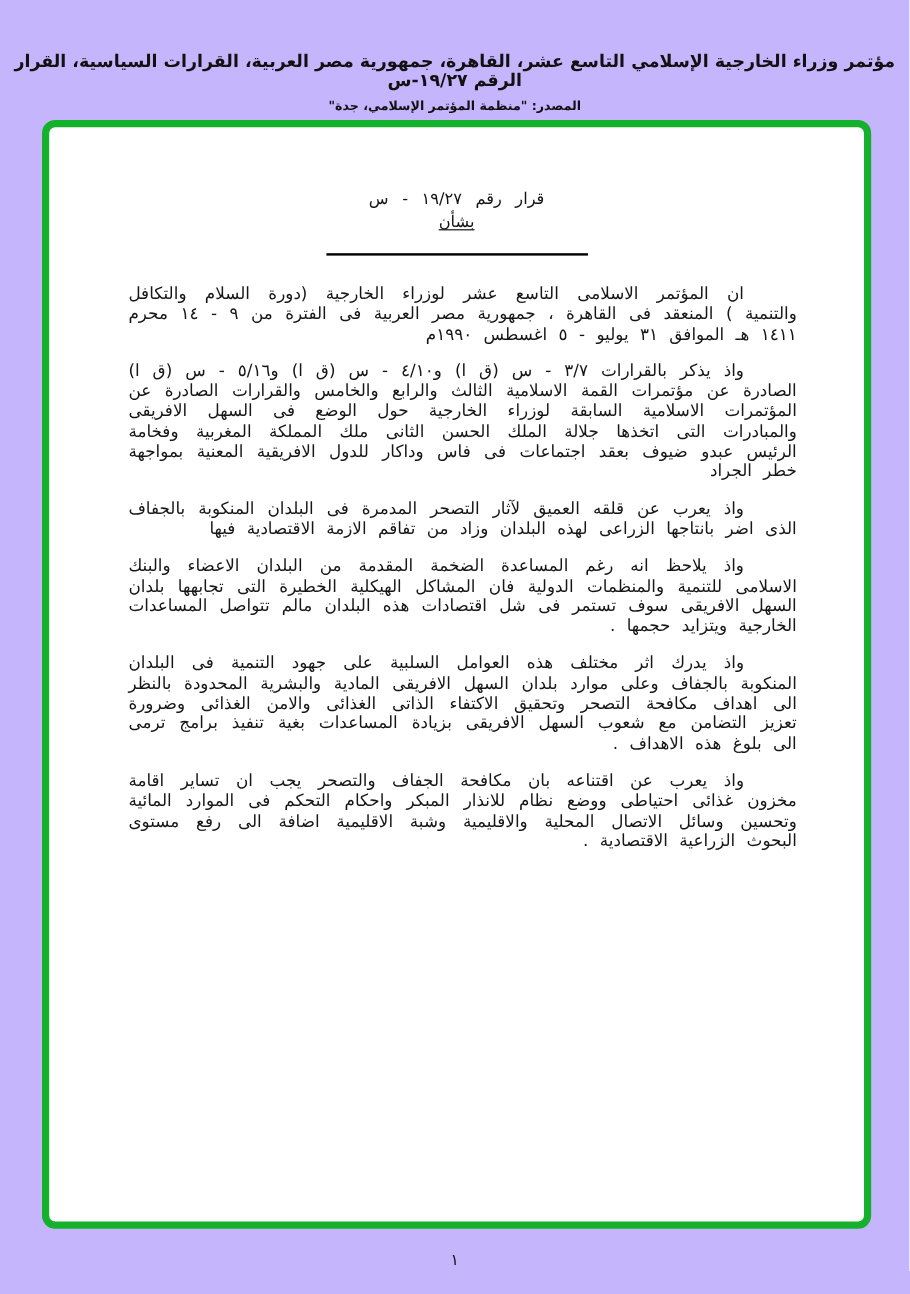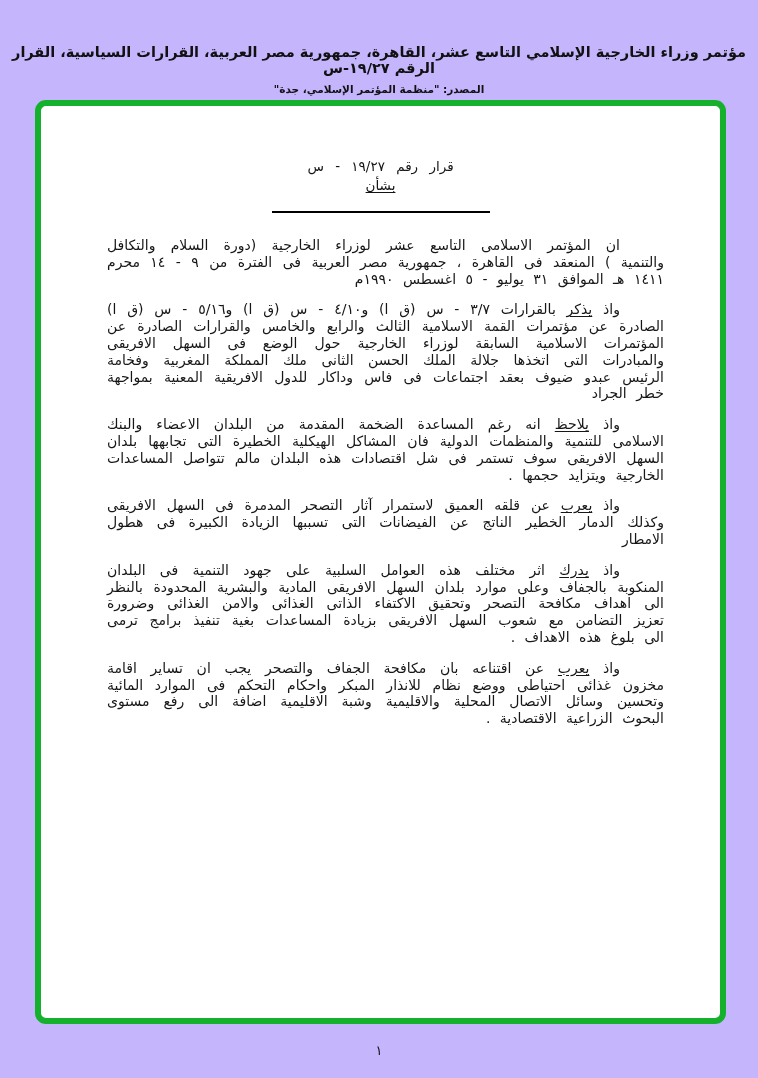--- a/index.html
+++ b/index.html
@@ -77,21 +77,20 @@
     line-height: 16.8px;
     text-align: justify;
     word-spacing: 5px;
     color: #161616;
   }
   .body-text p {
     margin: 0 0 14px 0;
     text-indent: 44px;
   }
   .u {
-    text-decoration: underline;
     text-underline-offset: 2px;
   }
 
   .page-number {
     position: absolute;
     bottom: 20px;
     left: 0;
     right: 0;
     text-align: center;
     font-size: 13px;
@@ -112,22 +111,22 @@
 
     <div class="title-block">
       <div class="title-line1">قرار رقم ١٩/٢٧ - س</div>
       <div class="title-line2">بشأن</div>
       <div class="title-rule"></div>
     </div>
 
     <div class="body-text">
       <p><span></span><span class="u"></span><span>ان المؤتمر الاسلامى التاسع عشر لوزراء الخارجية (دورة السلام والتكافل والتنمية ) المنعقد فى القاهرة ، جمهورية مصر العربية فى الفترة من ٩ - ١٤ محرم ١٤١١ هـ الموافق ٣١ يوليو - ٥ اغسطس ١٩٩٠م</span></p>
       <p><span>واذ </span><span class="u">يذكر</span><span> بالقرارات ٣/٧ - س (ق ا) و٤/١٠ - س (ق ا) و٥/١٦ - س (ق ا) الصادرة عن مؤتمرات القمة الاسلامية الثالث والرابع والخامس والقرارات الصادرة عن المؤتمرات الاسلامية السابقة لوزراء الخارجية حول الوضع فى السهل الافريقى والمبادرات التى اتخذها جلالة الملك الحسن الثانى ملك المملكة المغربية وفخامة الرئيس عبدو ضيوف بعقد اجتماعات فى فاس وداكار للدول الافريقية المعنية بمواجهة خطر الجراد</span></p>
+      <p><span>واذ </span><span class="u">يعرب</span><span> عن قلقه العميق لآثار التصحر المدمرة فى البلدان المنكوبة بالجفاف الذى اضر بانتاجها الزراعى لهذه البلدان وزاد من تفاقم الازمة الاقتصادية فيها</span></p>
       <p><span>واذ </span><span class="u">يلاحظ</span><span> انه رغم المساعدة الضخمة المقدمة من البلدان الاعضاء والبنك الاسلامى للتنمية والمنظمات الدولية فان المشاكل الهيكلية الخطيرة التى تجابهها بلدان السهل الافريقى سوف تستمر فى شل اقتصادات هذه البلدان مالم تتواصل المساعدات الخارجية ويتزايد حجمها .</span></p>
-      <p><span>واذ </span><span class="u">يعرب</span><span> عن قلقه العميق لاستمرار آثار التصحر المدمرة فى السهل الافريقى وكذلك الدمار الخطير الناتج عن الفيضانات التى تسببها الزيادة الكبيرة فى هطول الامطار</span></p>
       <p><span>واذ </span><span class="u">يدرك</span><span> اثر مختلف هذه العوامل السلبية على جهود التنمية فى البلدان المنكوبة بالجفاف وعلى موارد بلدان السهل الافريقى المادية والبشرية المحدودة بالنظر الى اهداف مكافحة التصحر وتحقيق الاكتفاء الذاتى الغذائى والامن الغذائى وضرورة تعزيز التضامن مع شعوب السهل الافريقى بزيادة المساعدات بغية تنفيذ برامج ترمى الى بلوغ هذه الاهداف .</span></p>
       <p><span>واذ </span><span class="u">يعرب</span><span> عن اقتناعه بان مكافحة الجفاف والتصحر يجب ان تساير اقامة مخزون غذائى احتياطى ووضع نظام للانذار المبكر واحكام التحكم فى الموارد المائية وتحسين وسائل الاتصال المحلية والاقليمية وشبة الاقليمية اضافة الى رفع مستوى البحوث الزراعية الاقتصادية .</span></p>
     </div>
 
   </div>
 
   <div class="page-number">١</div>
 
 </div>
 

